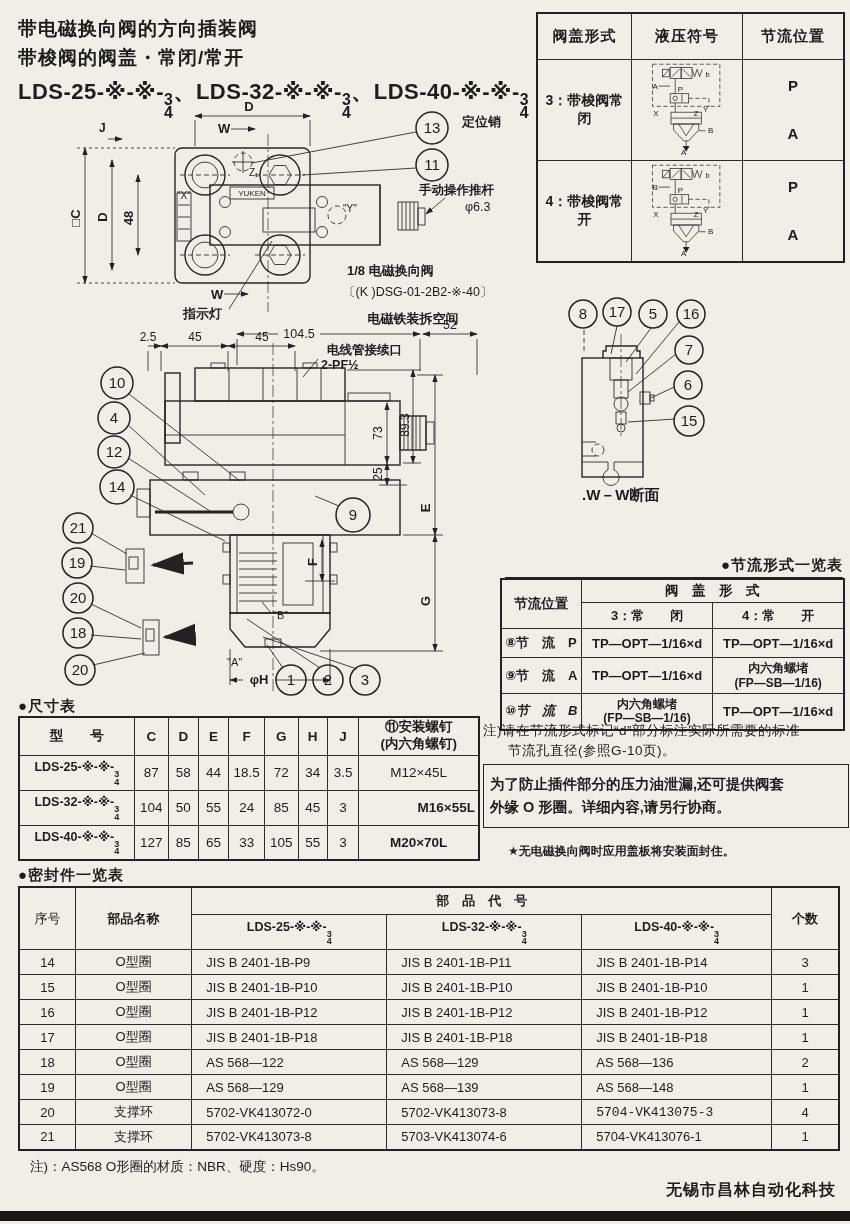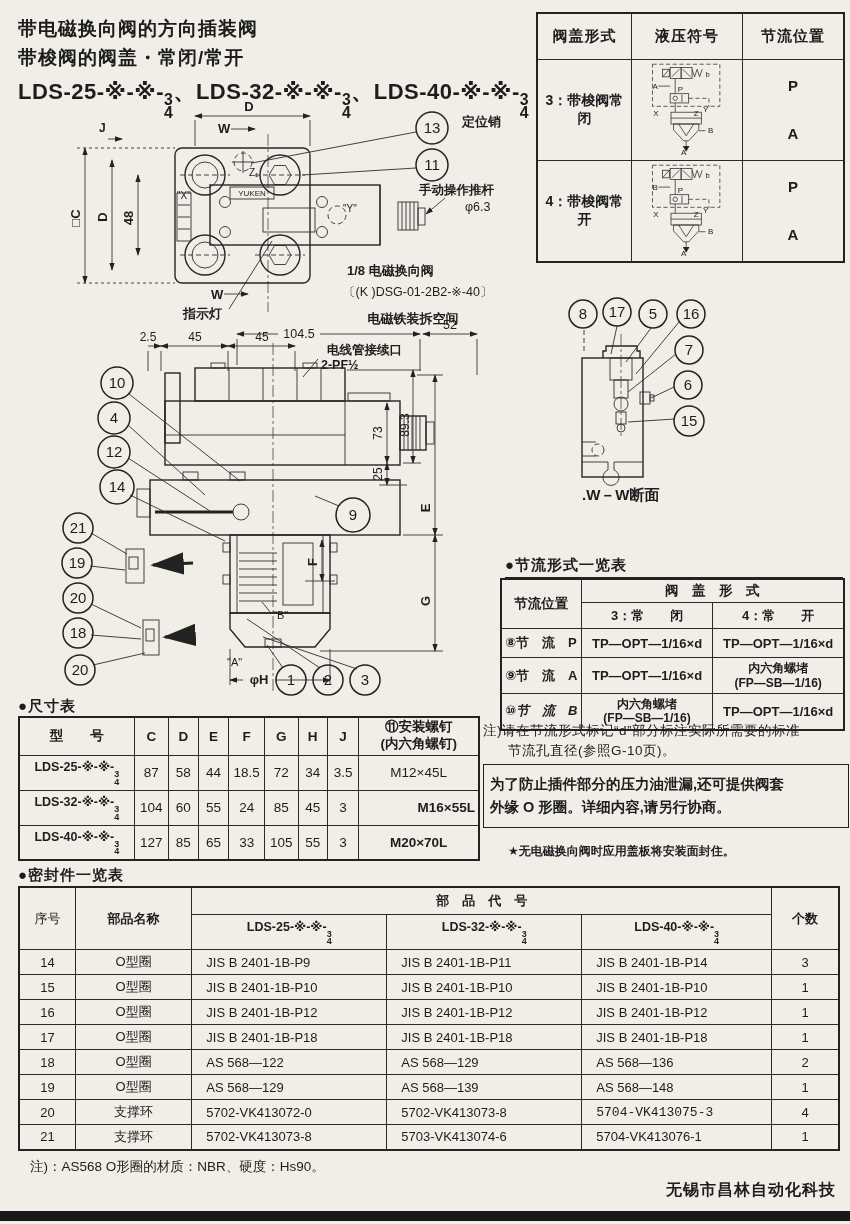--- a/index.html
+++ b/index.html
@@ -6,21 +6,21 @@
   #page{position:relative;width:850px;height:1224px;background:#f1eee7;color:#1d1d1d;
     font-family:"Liberation Sans","DejaVu Sans",sans-serif;overflow:hidden;}
   .abs{position:absolute;}
   .t1{font-size:19px;font-weight:bold;letter-spacing:1px;line-height:1.55;}
   .t2{font-size:22px;font-weight:bold;letter-spacing:.5px;margin-top:4px;}
   .frac{display:inline-flex;flex-direction:column;text-align:center;vertical-align:-6px;
     line-height:.82;font-size:.72em;font-weight:bold;}
   table{border-collapse:collapse;background:transparent;}
   td,th{border:1px solid #2a2a2a;padding:0 3px;}
   .outer{border:2px solid #222;}
-  .ctit{font-size:15px;font-weight:bold;letter-spacing:1px;}
+  .ctit{font-size:15px;font-weight:bold;letter-spacing:1px;text-align:right;}
   .cell-c{text-align:center;vertical-align:middle;}
   .smallnote{font-size:13.5px;letter-spacing:.5px;}
   svg{position:absolute;overflow:visible;}
   svg text{fill:#1d1d1d;}
   .out{stroke:#262626;stroke-width:1.4;fill:none;}
   .thin{stroke:#2e2e2e;stroke-width:.9;fill:none;}
   .dim{stroke:#333;stroke-width:.9;fill:none;}
   .thick{stroke:#222;stroke-width:2.8;fill:none;}
   .dash{stroke-dasharray:5 3;}
   .chain{stroke:#444;stroke-width:.8;fill:none;stroke-dasharray:12 3 3 3;}
@@ -546,21 +546,21 @@
       <td class="cell-c">34</td>
       <td class="cell-c">3.5</td>
       <td class="cell-c" style="font-weight:normal;">M12×45L</td>
     </tr>
     <tr style="height:35px;">
       <td class="cell-c" style="font-weight:bold;font-size:12.5px;"><span>LDS-32-※-※-</span><span class="frac">
               <span>3</span>
               <span>4</span>
             </span></td>
       <td class="cell-c">104</td>
-      <td class="cell-c">60</td>
+      <td class="cell-c">50</td>
       <td class="cell-c">55</td>
       <td class="cell-c">24</td>
       <td class="cell-c">85</td>
       <td class="cell-c">45</td>
       <td class="cell-c">3</td>
       <td class="cell-c" style="font-weight:bold;text-align:right;">M16×55L</td>
     </tr>
     <tr style="height:35px;">
       <td class="cell-c" style="font-weight:bold;font-size:12.5px;"><span>LDS-40-※-※-</span><span class="frac">
               <span>3</span>

